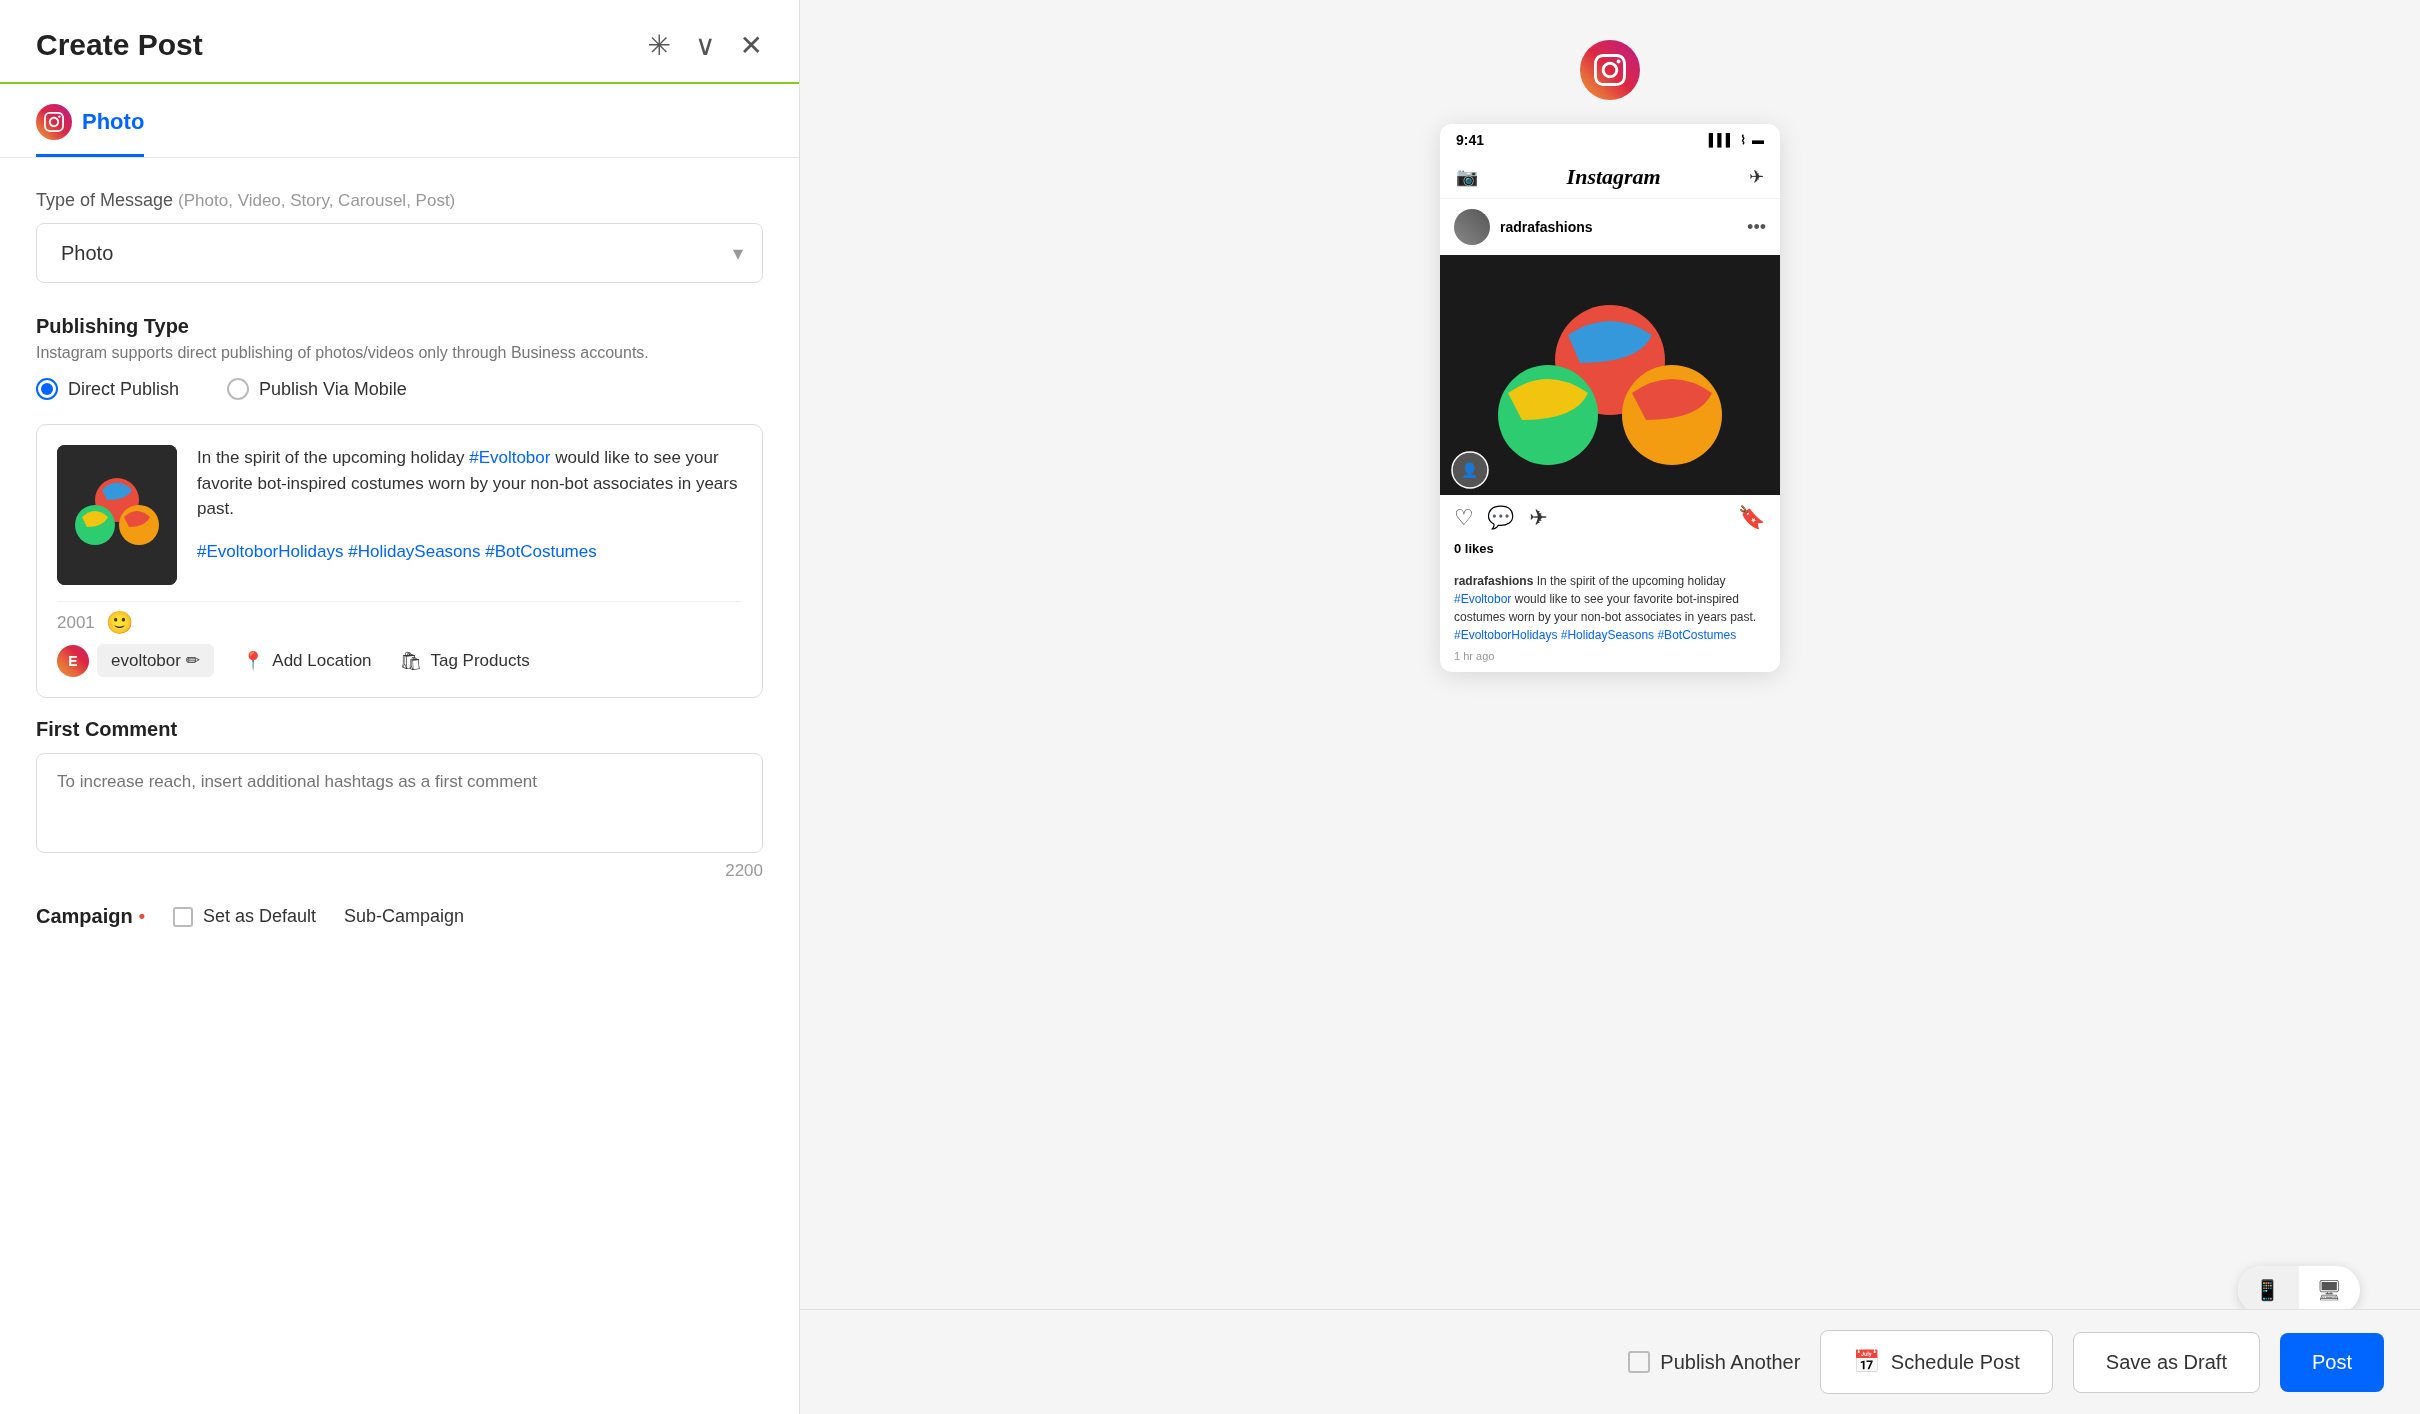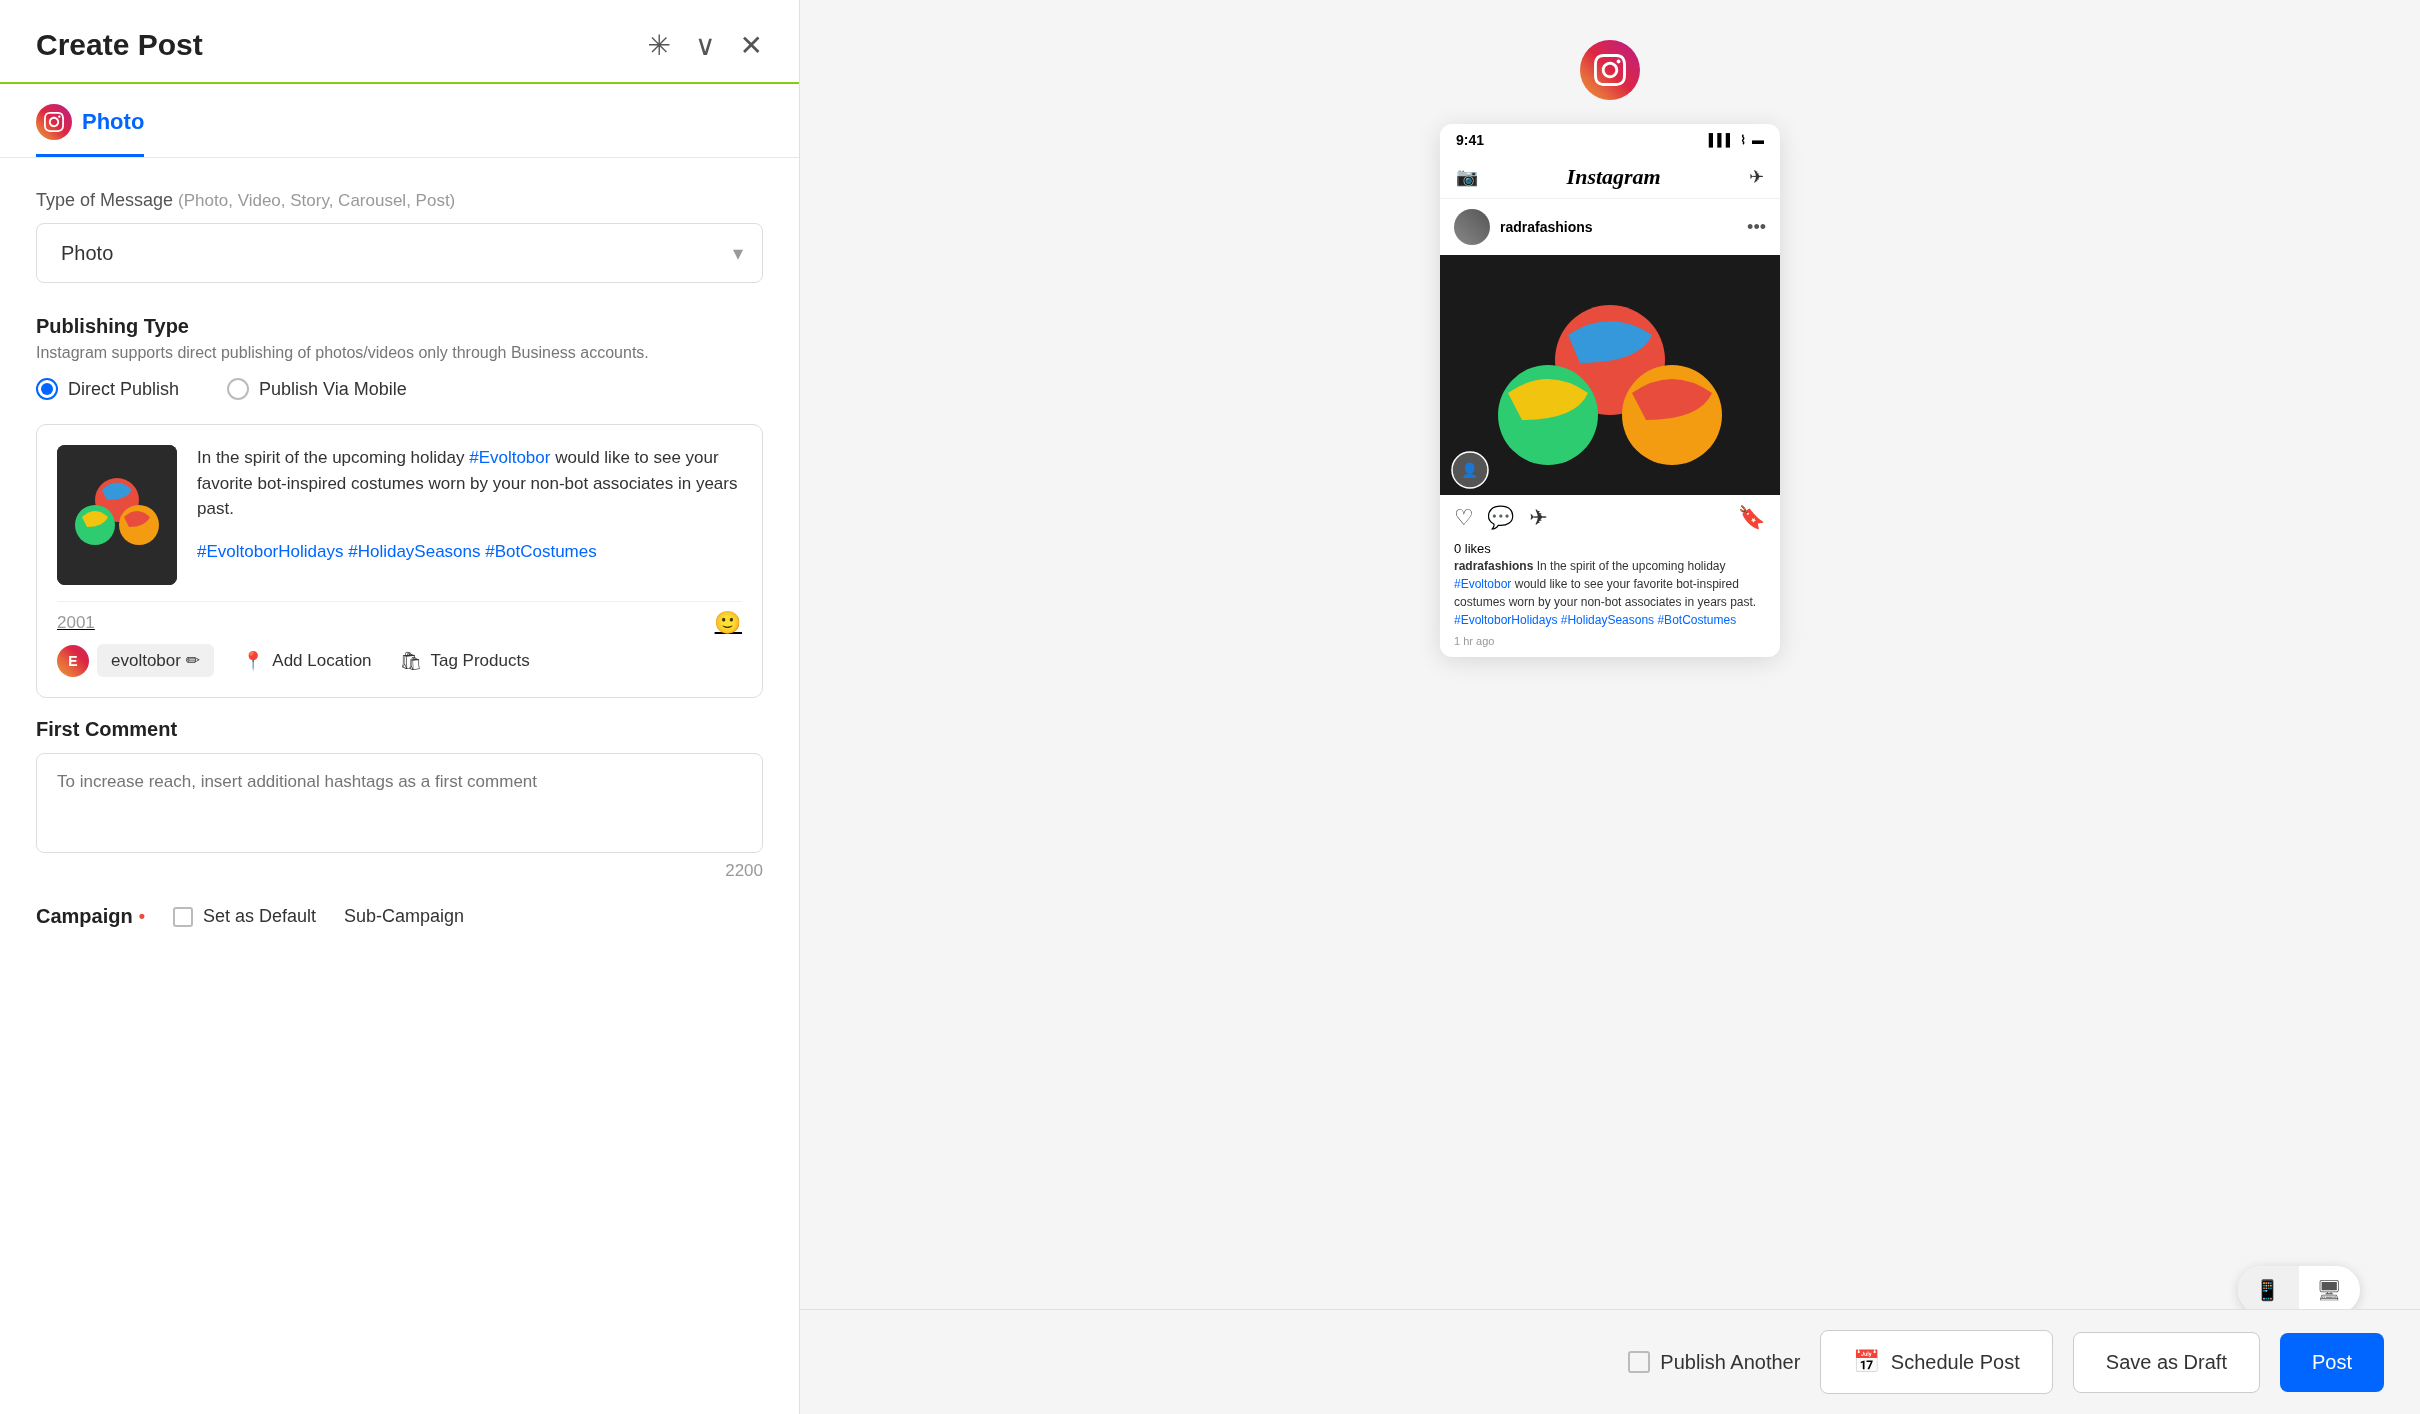--- a/index.html
+++ b/index.html
@@ -227,26 +227,25 @@
       color: #0066ff;
     }
 
     .hashtags {
       font-size: 17px;
       color: #0066ff;
     }
 
     .post-footer {
       display: flex;
-      justify-content: space-between;
+      justify-content: flex-start;
       align-items: center;
       gap: 12px;
       padding-top: 8px;
       border-top: 1px solid #f0f0f0;
-      text-decoration: underline;
     }
 
     .char-count {
       font-size: 17px;
       color: #999;
     }
 
     .emoji-icon {
       font-size: 22px;
       cursor: pointer;
@@ -506,22 +505,22 @@
       align-items: center;
       padding: 10px 14px;
     }
 
     .ig-left-actions { display: flex; gap: 14px; }
     .ig-action-icon { font-size: 22px; cursor: pointer; color: #333; }
 
     .ig-likes {
       padding: 0 14px;
       font-size: 13px;
-      font-weight: 400;
-      margin-bottom: 1px;
+      font-weight: 700;
+      margin-bottom: 16px;
     }
 
     .ig-caption {
       padding: 0 14px;
       font-size: 12px;
       line-height: 1.5;
       color: #333;
       margin-bottom: 6px;
     }
 

